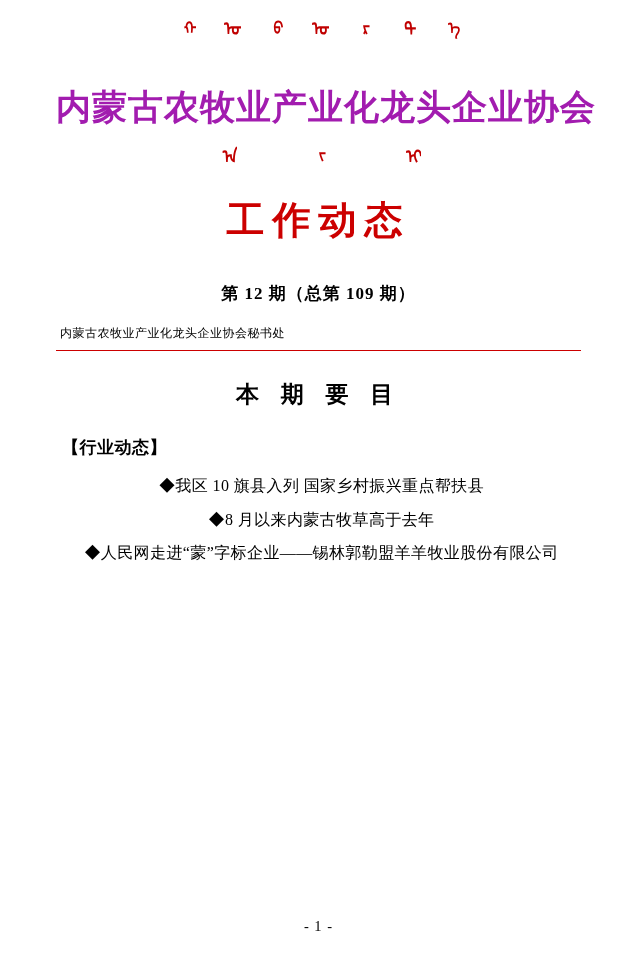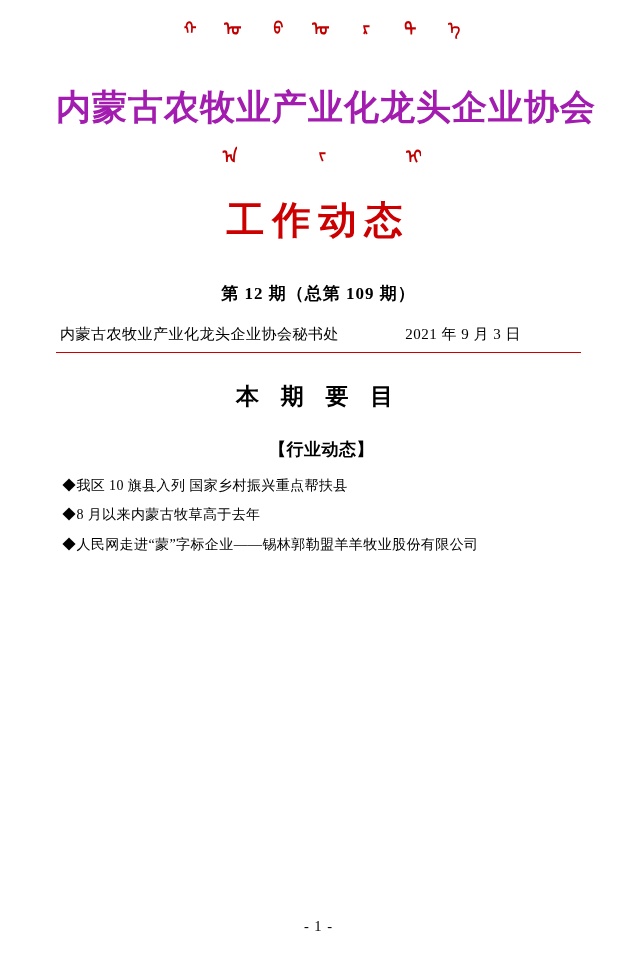--- a/index.html
+++ b/index.html
@@ -83,21 +83,21 @@
     font-size: 17px;
     letter-spacing: 1px;
     margin-top: 36px;
   }
 
   
   .meta-line {
     display: flex;
     justify-content: space-between;
     align-items: baseline;
-    font-size: 15px;
+    font-size: 12px;
     margin-top: 20px;
     padding: 0 6px 0 4px;
   }
   .meta-left { letter-spacing: 0.5px; }
   .meta-right { letter-spacing: 0.5px; padding-right: 54px; }
 
   .rule {
     border: none;
     border-top: 1.6px solid #cc0000;
     margin: 8px 0 0 0;
@@ -110,30 +110,30 @@
     font-size: 23px;
     letter-spacing: 8px;
     margin-top: 28px;
   }
   .section-head {
     font-weight: 700;
     font-size: 17px;
     margin-top: 26px;
     padding-left: 6px;
     letter-spacing: 0.5px;
-    text-align: center;
   }
   .toc-list {
     margin-top: 10px;
     padding-left: 6px;
   }
   .toc-item {
-    font-size: 14px;
+    font-size: 16px;
     line-height: 2.1;
     letter-spacing: 0.4px;
+    text-align: center;
   }
 
   
   .page-number {
     position: absolute;
     left: 0;
     right: 0;
     bottom: 22px;
     text-align: center;
     font-size: 14.5px;
@@ -162,21 +162,20 @@
     <span class="mongol-glyph">ᠵ</span>
     <span class="mongol-glyph tall">ᠢ</span>
   </div>
 
   <div class="sub-title">工作动态</div>
 
   <div class="issue-line">第 12 期（总第 109 期）</div>
 
   <div class="meta-line">
     <span class="meta-left">内蒙古农牧业产业化龙头企业协会秘书处</span>
-    <span class="meta-right">2021 年 9 月 3 日</span>
   </div>
 
   <hr class="rule">
 
   <div class="contents-title">本 期 要 目</div>
 
   <div class="section-head">【行业动态】</div>
 
   <div class="toc-list">
     <div class="toc-item">◆我区 10 旗县入列  国家乡村振兴重点帮扶县</div>

